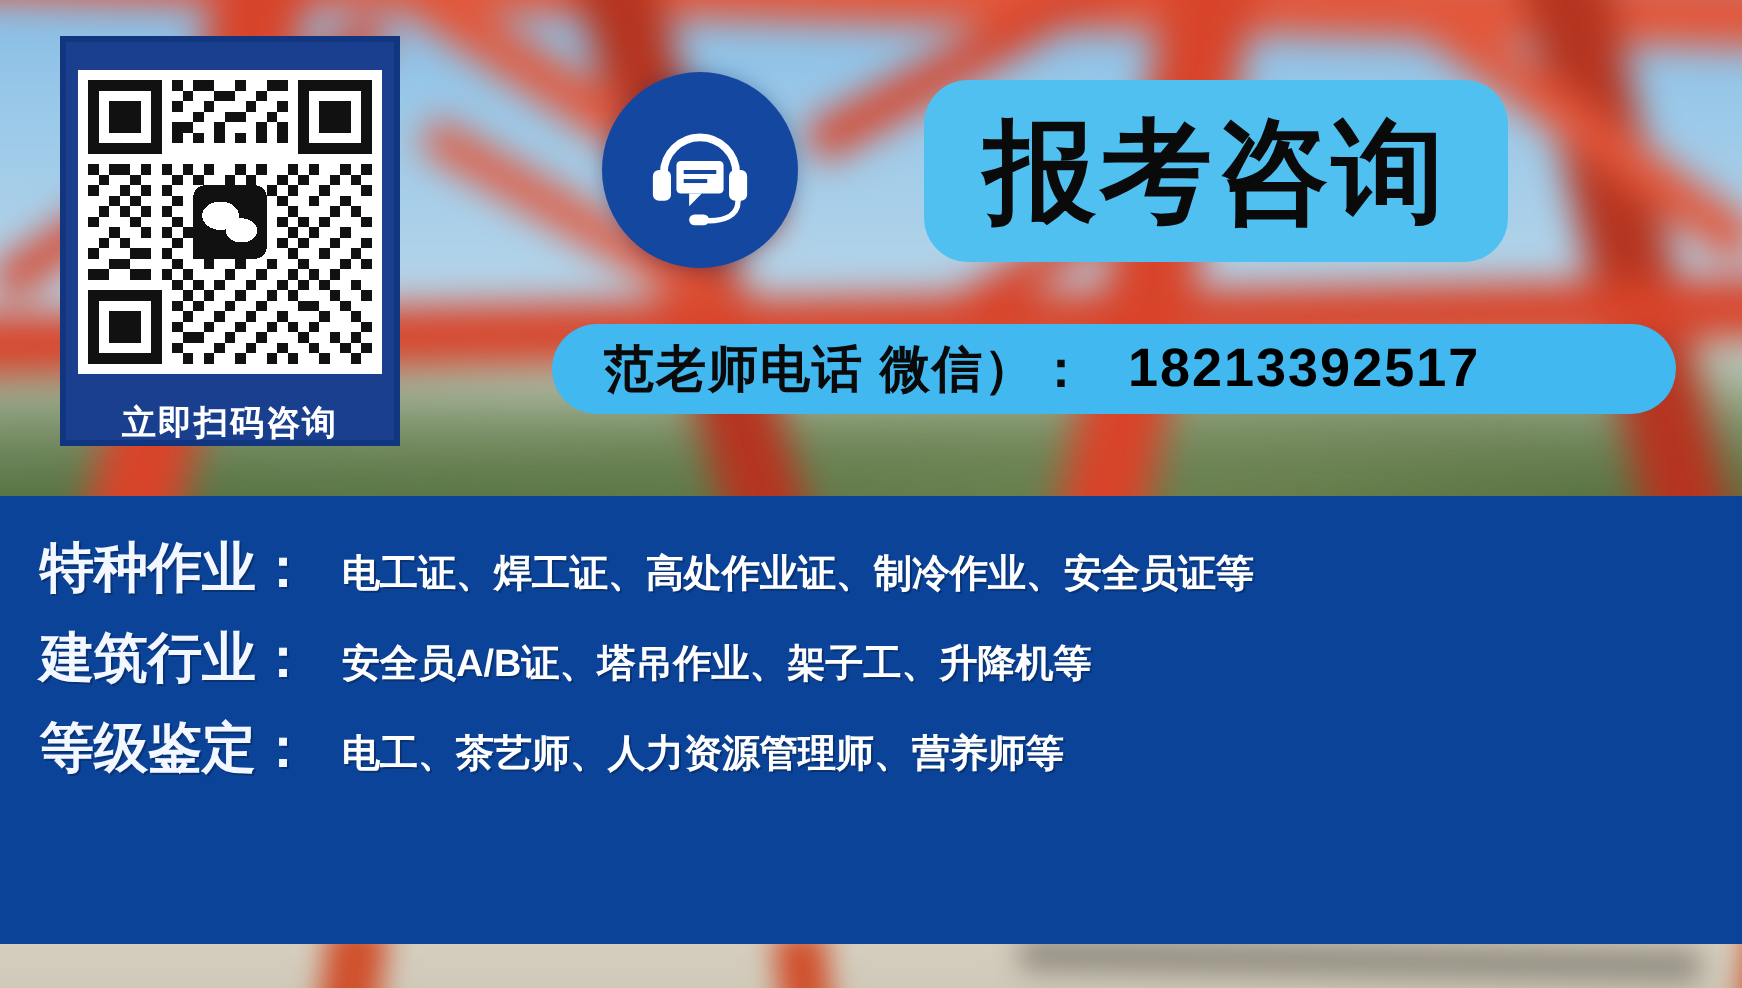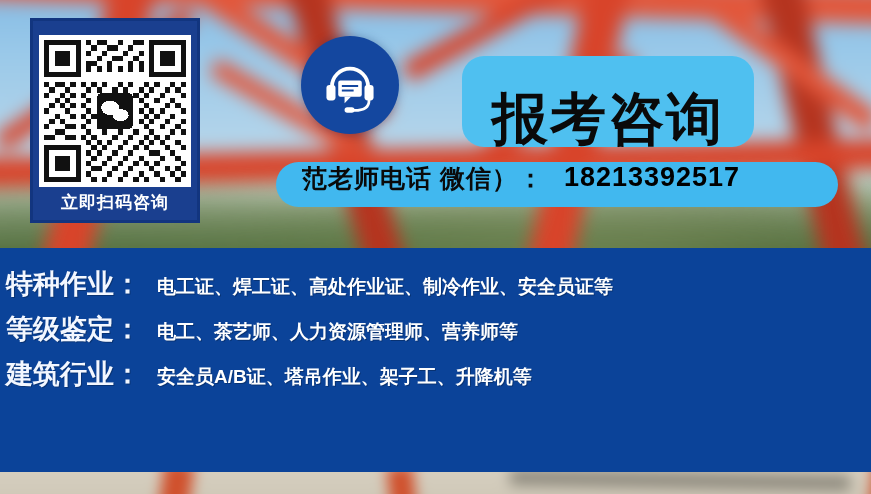--- a/index.html
+++ b/index.html
@@ -68,20 +68,21 @@
   .bp2 { left:420px; top:14px; width:26px; height:70px; transform:rotate(-6deg); }
   .bp3 { left:900px; top:6px;  width:40px; height:80px; transform:rotate(6deg); }
   .bp4 { left:540px; top:20px; width:340px; height:16px; background:#8e8a7e; transform:rotate(1deg); }
 
   
   .qr-frame {
     position:absolute; left:30px; top:18px; width:170px; height:205px;
     background:#1a3f8f; border:3px solid #12357f;
     display:flex; flex-direction:column; align-items:center;
     padding-top:14px;
+    justify-content:space-between;
   }
   .qr-code {
     width:152px; height:152px; background:#fff; position:relative; overflow:hidden;
   }
   .qr-code svg { display:block; width:152px; height:152px; }
   .qr-caption {
     color:#ffffff; font-size:17px; font-weight:bold; letter-spacing:1px;
     margin-top:7px; line-height:1;
   }
 
@@ -89,49 +90,49 @@
   .headset-circle {
     position:absolute; left:301px; top:36px; width:98px; height:98px;
     border-radius:50%; background:#14479f;
     display:flex; align-items:center; justify-content:center;
     box-shadow:0 0 10px rgba(10,40,100,.35);
   }
   .headset-circle svg { width:58px; height:58px; display:block; }
 
   
   .title-pill {
-    position:absolute; left:462px; top:56px; width:292px; height:91px;
+    position:absolute; left:462px; top:40px; width:292px; height:91px;
     background:#4fc0f0; border-radius:22px;
-    display:flex; align-items:flex-end; justify-content:center;
+    display:flex; align-items:center; justify-content:center;
   }
   .title-pill .txt {
     font-size:56px; font-weight:bold; color:#0a0a0a;
     letter-spacing:2px; line-height:1; white-space:nowrap;
   }
 
   
   .phone-pill {
     position:absolute; left:276px; top:162px; width:562px; height:45px;
     background:#41b8ef; border-radius:23px;
-    display:flex; padding:0 26px;
+    display:flex; align-items:center; padding:0 26px;
   }
   .phone-pill .label {
     font-size:25px; font-weight:bold; color:#0a0a0a; white-space:nowrap;
     letter-spacing:1px;
   }
   .phone-pill .number {
     font-size:27px; font-weight:bold; color:#000000; white-space:nowrap;
     margin-left:20px; letter-spacing:1px;
   }
 
   
   .info-panel {
     position:absolute; left:0; top:248px; width:871px; height:224px;
     background:#0b4399;
-    padding:18px 0 0 6px;
+    padding:18px 0 0 20px;
   }
   .info-row {
     display:flex; align-items:baseline;
     height:45px;
     white-space:nowrap;
   }
   .info-row .cat {
     font-size:27px; font-weight:bold; color:#f3f7ff;
     text-shadow:1px 1px 0 rgba(0,0,0,.25);
     letter-spacing:0px;
@@ -410,26 +411,26 @@
     <span class="label">范老师电话 微信）：</span>
     <span class="number">18213392517</span>
   </div>
 
   <div class="info-panel">
     <div class="info-row">
       <span class="cat">特种作业：</span>
       <span class="items">电工证、焊工证、高处作业证、制冷作业、安全员证等</span>
     </div>
     <div class="info-row">
+      <span class="cat">建筑行业：</span>
+      <span class="items">安全员A/B证、塔吊作业、架子工、升降机等</span>
+    </div>
+    <div class="info-row">
       <span class="cat">等级鉴定：</span>
       <span class="items">电工、茶艺师、人力资源管理师、营养师等</span>
-    </div>
-    <div class="info-row">
-      <span class="cat">建筑行业：</span>
-      <span class="items">安全员A/B证、塔吊作业、架子工、升降机等</span>
     </div>
   </div>
 
   <div class="bottom-photo">
     <div class="blurlayer2">
       <div class="bp bp4"></div>
       <div class="bp bp1"></div>
       <div class="bp bp2"></div>
       <div class="bp bp3"></div>
 

